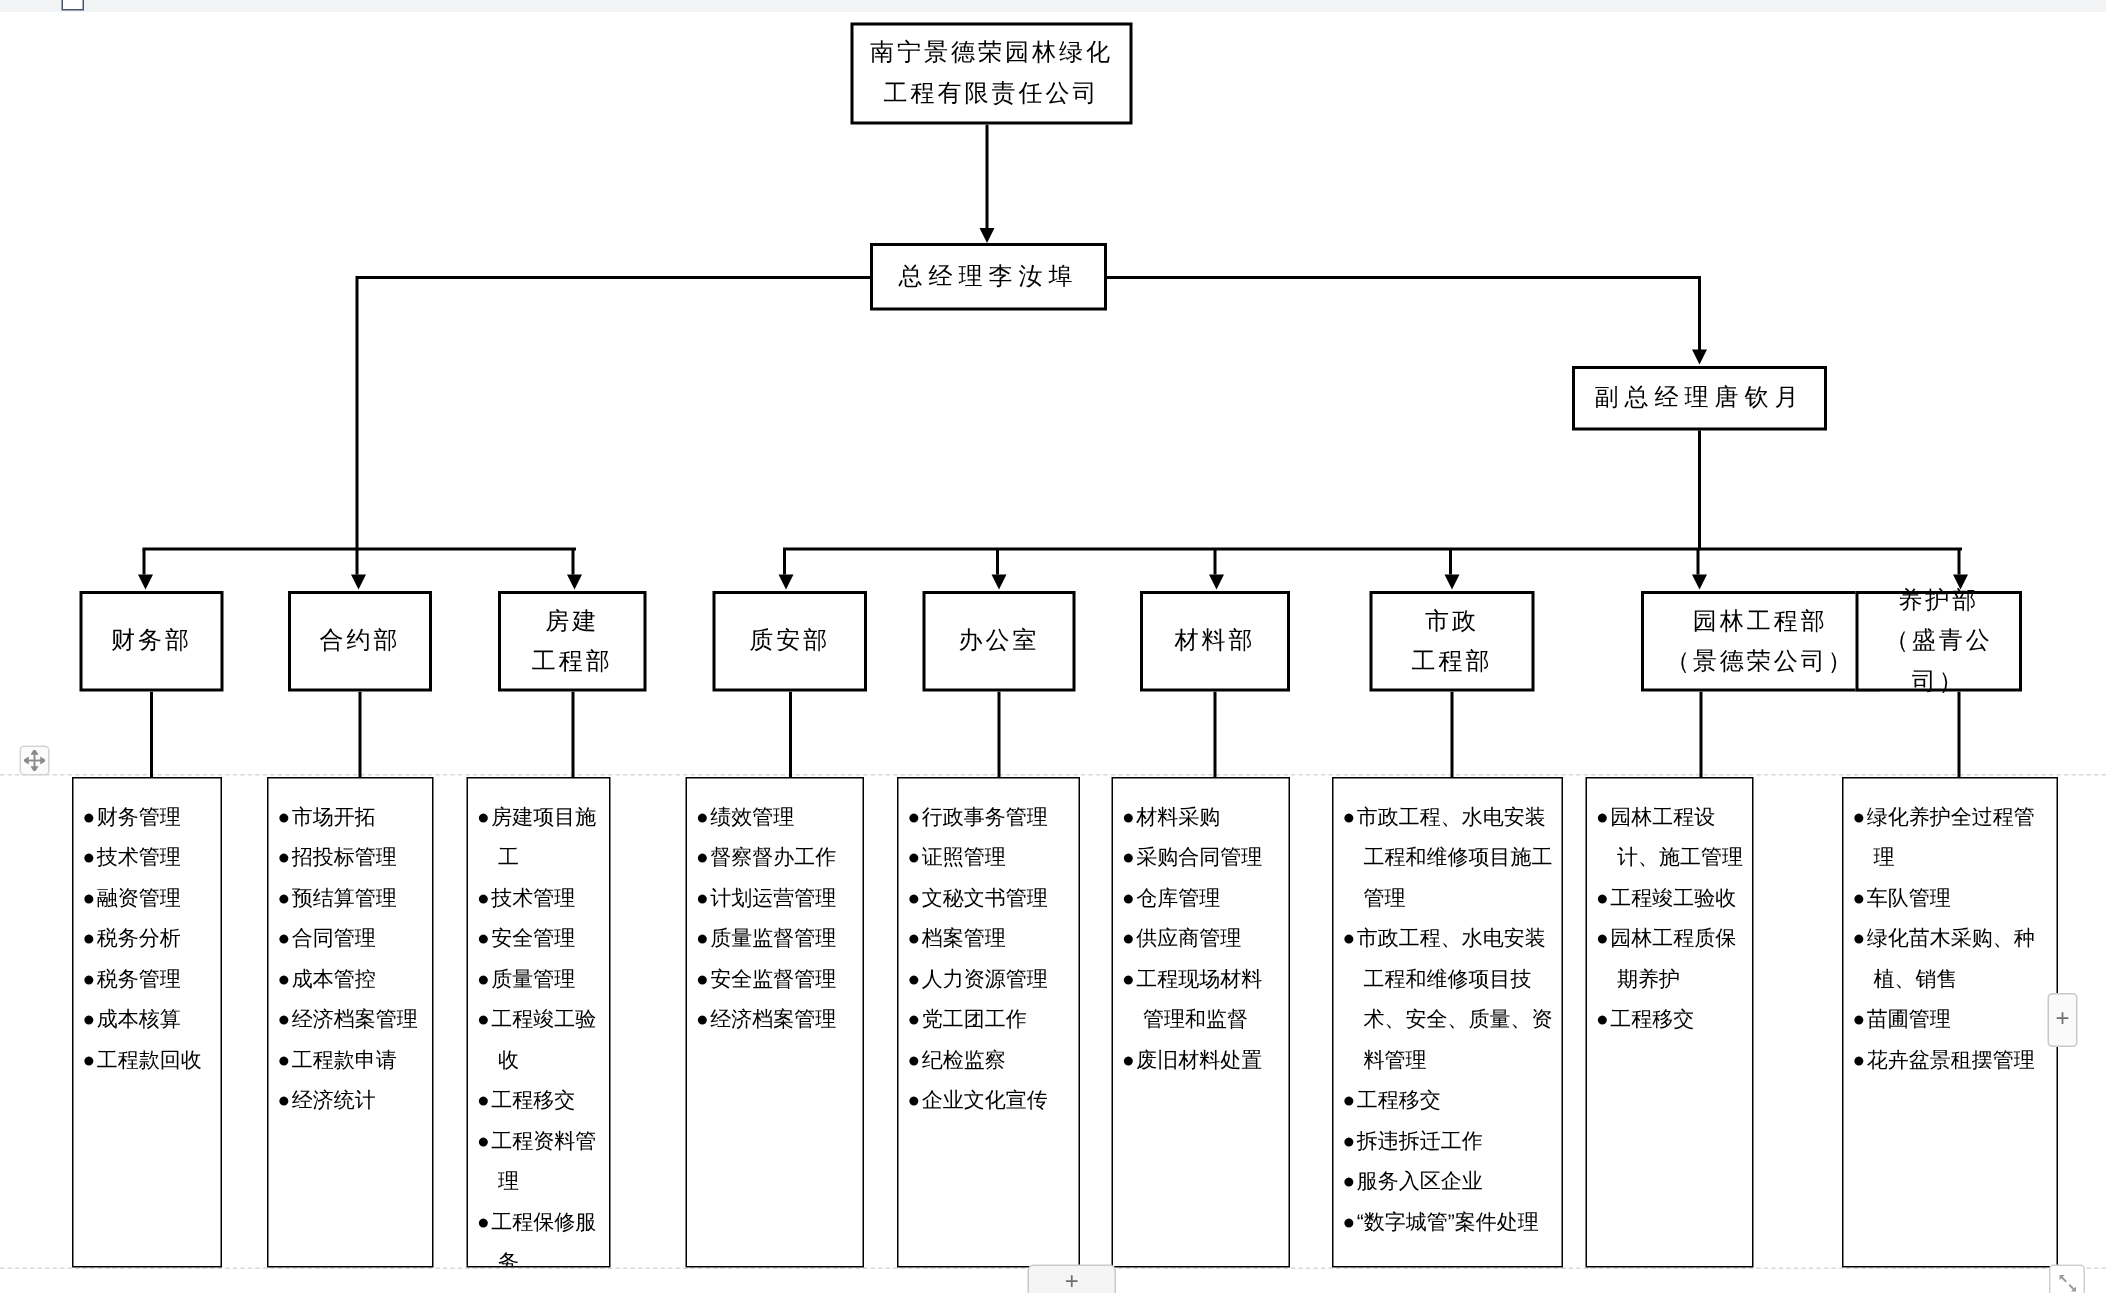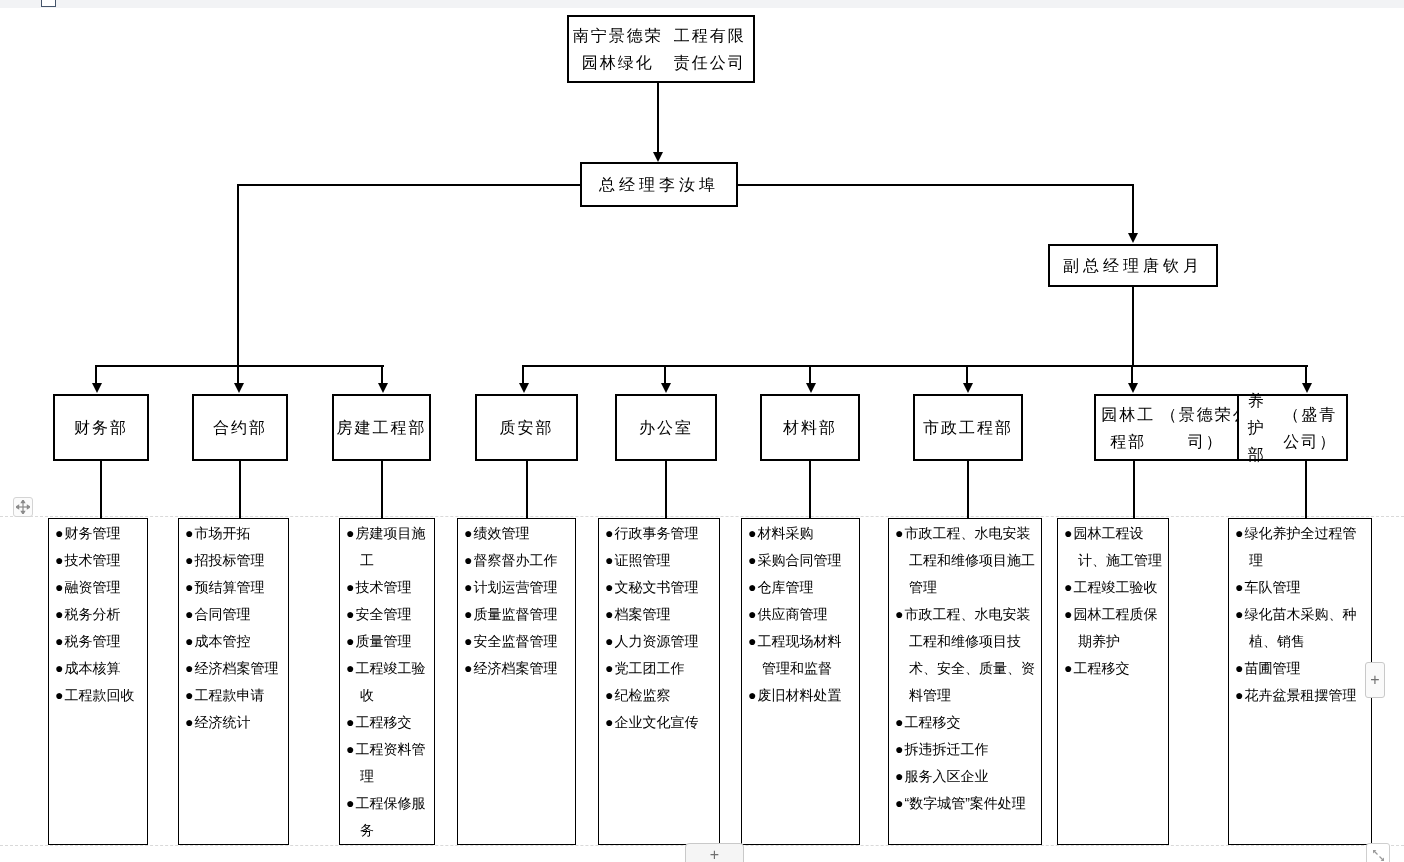--- a/index.html
+++ b/index.html
@@ -6,25 +6,25 @@
   #canvas{position:relative;width:1404px;height:862px;overflow:hidden;background:#fff;
           font-family:"Liberation Sans","DejaVu Sans",sans-serif;color:#000;}
   .topstrip{position:absolute;left:0;top:0;width:1404px;height:8px;background:#f2f3f5;z-index:4;}
   .anchor-sq{position:absolute;left:41px;top:-6px;width:13px;height:11px;border:1.5px solid #44546a;background:#fff;}
   .dash-h{position:absolute;left:0;width:1404px;height:0;border-top:1px dashed #d9d9d9;z-index:0;}
   .vline{position:absolute;width:2px;background:#000;z-index:1;}
   .hline{position:absolute;height:2px;background:#000;z-index:1;}
   .arrow{position:absolute;width:0;height:0;border-left:5px solid transparent;border-right:5px solid transparent;
          border-top:10px solid #000;z-index:1;}
   .obox{position:absolute;background:#fff;border:2px solid #000;box-sizing:border-box;display:flex;
-        flex-direction:row;align-items:center;justify-content:center;text-align:center;
+        flex-direction:column;align-items:center;justify-content:center;text-align:center;
         font-size:16px;line-height:27px;letter-spacing:2px;z-index:2;}
   .mgr{letter-spacing:4px;}
   .lbox{position:absolute;top:518px;height:327px;background:#fff;border:1.5px solid #000;box-sizing:border-box;
-        padding:1px 4px 0 6px;font-size:14px;line-height:27px;z-index:2;overflow:hidden;}
+        padding:12px 4px 0 6px;font-size:14px;line-height:27px;z-index:2;overflow:hidden;}
   .duty{padding-left:14px;text-indent:-14px;}
   .bullet{margin-right:1px;}
   .ctl{position:absolute;box-sizing:border-box;display:flex;align-items:center;justify-content:center;
        background:#fafafa;border:1px solid #c9c9c9;border-radius:3px;color:#6f6f6f;z-index:5;
        font-size:16px;line-height:1;cursor:default;padding:0;font-family:inherit;}
   .move-handle{left:13px;top:497px;width:20px;height:20px;background:#fbfbfb;border-color:#d4d4d4;}
   .side-plus{left:1365px;top:662px;width:20px;height:36px;}
   .bottom-plus{left:685px;top:843px;width:59px;height:24px;background:#f5f5f5;border-radius:4px;}
   .expand-btn{left:1366px;top:843px;width:24px;height:24px;background:#fff;border-color:#cfcfcf;}
 </style>
@@ -98,21 +98,21 @@
         <div class="duty"><span class="bullet">●</span><span>工程款申请</span></div>
         <div class="duty"><span class="bullet">●</span><span>经济统计</span></div>
       </div>
       <div class="vline" style="left: 381px; top: 366px; height: 17px;"></div>
       <div class="arrow" style="left: 378px; top: 383px;"></div>
       <div class="obox" style="left: 332px; top: 394px; width: 99px; height: 67px;">
         <div>房建</div>
         <div>工程部</div>
       </div>
       <div class="vline" style="left: 380.5px; top: 461px; height: 57px;"></div>
-      <div class="lbox" style="left: 311px; width: 96px; margin-left: 28px;">
+      <div class="lbox" style="left: 311px; width: 96px;">
         <div class="duty"><span class="bullet">●</span><span>房建项目施工</span></div>
         <div class="duty"><span class="bullet">●</span><span>技术管理</span></div>
         <div class="duty"><span class="bullet">●</span><span>安全管理</span></div>
         <div class="duty"><span class="bullet">●</span><span>质量管理</span></div>
         <div class="duty"><span class="bullet">●</span><span>工程竣工验收</span></div>
         <div class="duty"><span class="bullet">●</span><span>工程移交</span></div>
         <div class="duty"><span class="bullet">●</span><span>工程资料管理</span></div>
         <div class="duty"><span class="bullet">●</span><span>工程保修服务</span></div>
       </div>
       <div class="vline" style="left: 522px; top: 366px; height: 17px;"></div>

